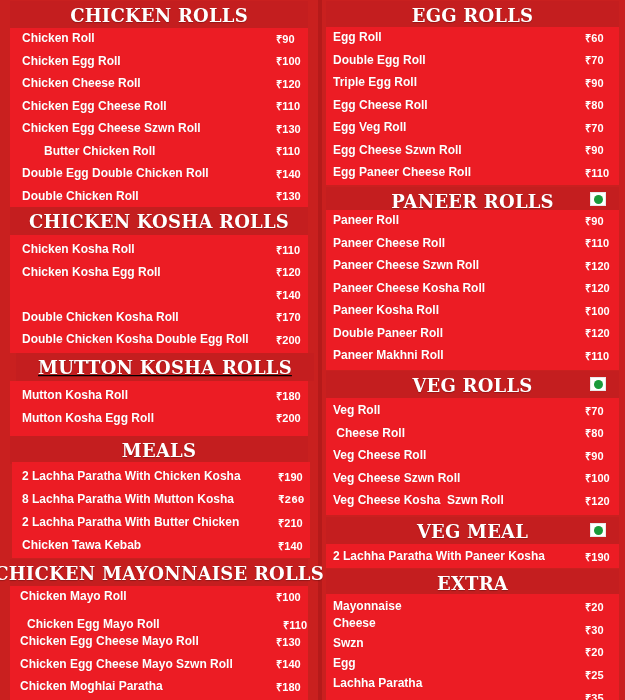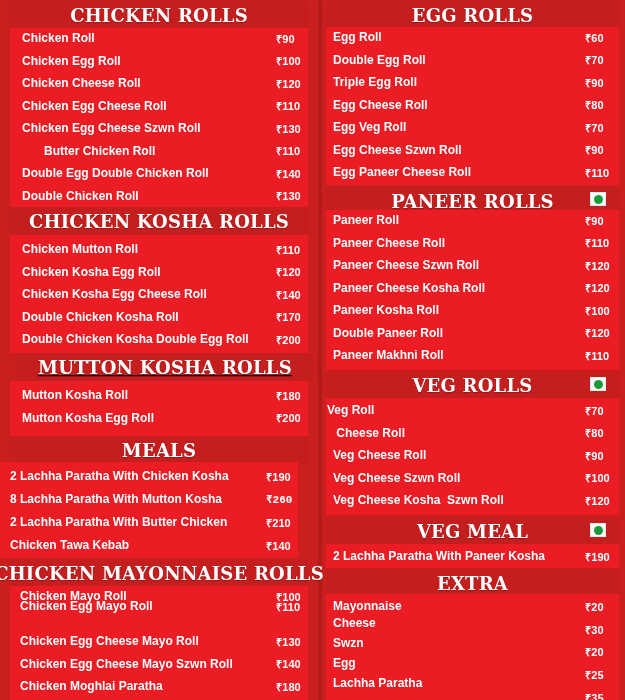--- a/index.html
+++ b/index.html
@@ -118,29 +118,28 @@
         <span class="item-name" style="left:12px;">Double Chicken Roll</span>
         <span class="item-price" style="left:266px;">₹130</span>
       </div>
   </div>
 
   <div class="section-header" style="left:10px;width:298px;top:207px;">
     <span class="section-title">CHICKEN KOSHA ROLLS</span>
   </div>
   <div class="panel" style="left:10px;width:298px;top:235px;height:118px;">
     <div class="item" style="top:4px;">
-        <span class="item-name" style="left:12px;">Chicken Mutton Roll</span>
+        <span class="item-name" style="left:12px;">Chicken Kosha Roll</span>
         <span class="item-price" style="left:266px;">₹110</span>
       </div>
     <div class="item" style="top:26.5px;">
         <span class="item-name" style="left:12px;">Chicken Kosha Egg Roll</span>
         <span class="item-price" style="left:266px;">₹120</span>
       </div>
     <div class="item" style="top:49px;">
-        <span class="item-name" style="left:12px;">Chicken Kosha Egg Cheese Roll</span>
         <span class="item-price" style="left:266px;">₹140</span>
       </div>
     <div class="item" style="top:71.5px;">
         <span class="item-name" style="left:12px;">Double Chicken Kosha Roll</span>
         <span class="item-price" style="left:266px;">₹170</span>
       </div>
     <div class="item" style="top:94px;">
         <span class="item-name" style="left:12px;">Double Chicken Kosha Double Egg Roll</span>
         <span class="item-price" style="left:266px;">₹200</span>
       </div>
@@ -156,21 +155,21 @@
       </div>
     <div class="item" style="top:26.5px;">
         <span class="item-name" style="left:12px;">Mutton Kosha Egg Roll</span>
         <span class="item-price" style="left:266px;">₹200</span>
       </div>
   </div>
 
   <div class="section-header" style="left:10px;width:298px;top:436px;">
     <span class="section-title">MEALS</span>
   </div>
-  <div class="panel" style="left:0;width:298px;top:462px;height:96px;">
+  <div class="panel" style="left:12px;width:298px;top:462px;height:96px;">
     <div class="item" style="top:4px;">
         <span class="item-name" style="left:10px;">2 Lachha Paratha With Chicken Kosha</span>
         <span class="item-price" style="left:266px;">₹190</span>
       </div>
     <div class="item" style="top:27px;">
         <span class="item-name" style="left:10px;">8 Lachha Paratha With Mutton Kosha</span>
         <span class="item-price" style="left:266px;font-family:Liberation Mono, monospace;">₹260</span>
       </div>
     <div class="item" style="top:50px;">
         <span class="item-name" style="left:10px;">2 Lachha Paratha With Butter Chicken</span>
@@ -183,21 +182,21 @@
   </div>
 
   <div class="section-header" style="left:10px;width:298px;top:559px;">
     <span class="section-title">CHICKEN MAYONNAISE ROLLS</span>
   </div>
   <div class="panel" style="left:10px;width:298px;top:586px;height:114px;">
     <div class="item" style="top:0px;">
         <span class="item-name" style="left:10px;">Chicken Mayo Roll</span>
         <span class="item-price" style="left:266px;">₹100</span>
       </div>
-    <div class="item" style="top:10px;">
+    <div class="item" style="top:28px;margin-left:7px;">
         <span class="item-name" style="left:10px;">Chicken Egg Mayo Roll</span>
         <span class="item-price" style="left:266px;">₹110</span>
       </div>
     <div class="item" style="top:45px;">
         <span class="item-name" style="left:10px;">Chicken Egg Cheese Mayo Roll</span>
         <span class="item-price" style="left:266px;">₹130</span>
       </div>
     <div class="item" style="top:67.5px;">
         <span class="item-name" style="left:10px;">Chicken Egg Cheese Mayo Szwn Roll</span>
         <span class="item-price" style="left:266px;">₹140</span>
@@ -283,21 +282,21 @@
   </div>
 
   <div class="section-header" style="left:4px;width:293px;top:371px;">
     <span class="section-title">VEG ROLLS</span>
     <span class="veg-mark" style="right:13px;top:6px;">
         <span class="dot"></span>
       </span>
   </div>
   <div class="panel" style="left:4px;width:293px;top:398px;height:117px;">
     <div class="item" style="top:2px;">
-        <span class="item-name" style="left:1px;text-align:right;">Veg Roll</span>
+        <span class="item-name" style="left:7px;text-align:right;">Veg Roll</span>
         <span class="item-price" style="left:259px;">₹70</span>
       </div>
     <div class="item" style="top:24.5px;">
         <span class="item-name" style="left:7px;"> Cheese Roll</span>
         <span class="item-price" style="left:259px;">₹80</span>
       </div>
     <div class="item" style="top:47px;">
         <span class="item-name" style="left:7px;">Veg Cheese Roll</span>
         <span class="item-price" style="left:259px;">₹90</span>
       </div>

